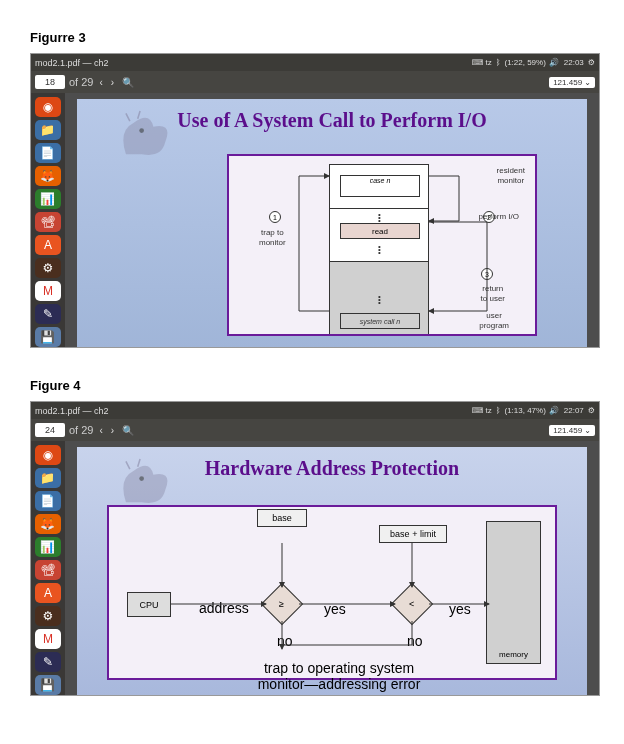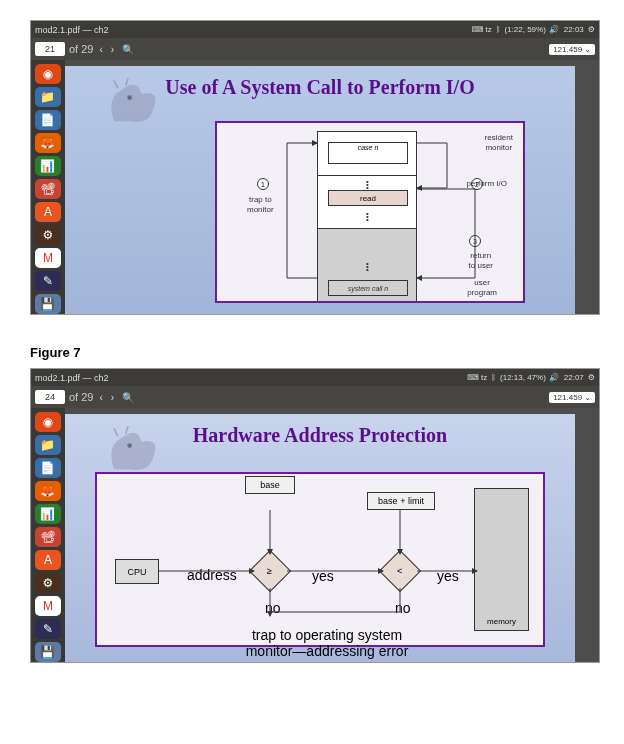--- a/index.html
+++ b/index.html
@@ -10,21 +10,21 @@
   .topbar { height: 17px; background: #3c3b37; color: #ddd; font-size: 9px; display: flex; align-items: center; padding: 0 4px; }
   .topbar .title { flex: 1; }
   .topbar .status { display:flex; align-items:center; gap:4px; font-size:8px; }
   .toolbar { height: 22px; background: #464541; display: flex; align-items: center; padding: 0 4px; gap: 4px; }
   .toolbar .pnum { width: 30px; height:14px; background:#fff; border-radius:2px; font-size:9px; display:flex; align-items:center; justify-content:center; color:#333; }
   .toolbar .ptxt { color:#ccc; font-size:11px; }
   .toolbar .nav { color:#ddd; font-size:10px; cursor:pointer; padding:0 2px; }
   .toolbar .zoom { margin-left:auto; background:#fff; border-radius:2px; font-size:8px; padding:1px 4px; color:#333; }
   .sidebar { position:absolute; left:0; top:39px; bottom:0; width:34px; background:#3a3836; display:flex; flex-direction:column; align-items:center; padding-top:4px; gap:3px; }
   .launcher-ico { width:26px; height:26px; border-radius:5px; display:flex; align-items:center; justify-content:center; font-size:12px; color:#fff; }
-  .content { position:absolute; left:34px; top:39px; right:0; bottom:0; background:#4d4d4d; overflow:hidden; display:flex; justify-content:flex-start; padding-top:6px;}
+  .content { position:absolute; left:34px; top:39px; right:0; bottom:0; background:#4d4d4d; overflow:hidden; display:flex; justify-content:center; padding-top:6px;}
   .slide { width:510px; height:250px; background:linear-gradient(#b8c9e8,#a0b5d8); position:relative; }
   .slide.s2 { background:linear-gradient(#c8d3ec,#a8b8dc); }
   .slide-title { text-align:center; color:#5b0e8b; font-weight:bold; font-size:20px; padding-top:10px; font-family:"Times New Roman",serif; }
   .daemon { position:absolute; left:30px; top:8px; width:85px; height:55px; opacity:0.6; }
   
   .diag1 { position:absolute; left:150px; top:55px; width:310px; height:182px; border:2px solid #6a1b9a; background:#f4f0f8; overflow:hidden;}
   .diag1 .col { position:absolute; left:100px; top:8px; width:100px; height:190px; border:1px solid #333; background:#fff;}
   .diag1 .sec1 { position:absolute; top:0; left:0; right:0; height:44px; border-bottom:1px solid #333;}
   .diag1 .casebox { position:absolute; left:10px; top:10px; width:80px; height:22px; border:1px solid #333; background:#fff; font-size:7px; display:flex; align-items:flex-start; justify-content:center; padding-top:1px; font-style:italic;}
   .diag1 .readbox { position:absolute; left:10px; top:58px; width:80px; height:16px; border:1px solid #333; background:#e8d5d0; font-size:8px; display:flex; align-items:center; justify-content:center;}
@@ -42,37 +42,38 @@
   .diag2 .diam { position:absolute; width:30px; height:30px; border:1px solid #333; background:#e8dcd5; transform:rotate(45deg); }
   .diag2 .diamt { position:absolute; font-size:9px; }
   .diag2 .mem { position:absolute; right:14px; top:14px; width:55px; bottom:14px; border:1px solid #333; background:#d0d0d0; display:flex; align-items:flex-end; justify-content:center; font-size:8px; padding-bottom:4px;}
   .diag2 .tlabel { position:absolute; font-size:14px; text-align:center;margin-top:8px;}
   .diag2 svg { position:absolute; left:0; top:0; width:100%; height:100%; pointer-events:none;}
 </style>
 </head>
 <body>
 
 <div class="page">
+  <div class="fig-label">Figurre 3</div>
 
   <div class="screenshot">
 
     <div class="topbar">
       <span class="title">mod2.1.pdf — ch2</span>
       <span class="status">
         <span>⌨ tz</span>
         <span>ᛒ</span>
         <span>(1:22, 59%)</span>
         <span>🔊</span>
         <span>22:03</span>
         <span>⚙</span>
       </span>
     </div>
 
     <div class="toolbar">
-      <div class="pnum">21</div>
+      <div class="pnum">18</div>
       <div class="ptxt">of 29</div>
       <div class="nav">‹</div>
       <div class="nav">›</div>
       <div class="nav">🔍</div>
       <div class="zoom">121.459 ⌄</div>
     </div>
 
     <div class="sidebar">
       <div class="launcher-ico" style="background:#dd4814">◉</div>
       <div class="launcher-ico" style="background:#3b6ea5">📁</div>
@@ -127,29 +128,29 @@
               </defs>
             <path d="M100,155 L70,155 L70,20 L100,20" stroke="#333" fill="none" stroke-width="1" marker-end="url(#ah1)"></path>
             <path d="M200,20 L230,20 L230,65 L200,65" stroke="#333" fill="none" stroke-width="1" marker-end="url(#ah1)"></path>
             <path d="M200,66 L258,66 L258,155 L200,155" stroke="#333" fill="none" stroke-width="1" marker-end="url(#ah1)"></path>
           </svg>
         </div>
       </div>
     </div>
   </div>
 
-  <div class="fig-label">Figure 7</div>
+  <div class="fig-label">Figure 4</div>
 
   <div class="screenshot">
     <div class="topbar">
       <span class="title">mod2.1.pdf — ch2</span>
       <span class="status">
         <span>⌨ tz</span>
         <span>ᛒ</span>
-        <span>(12:13, 47%)</span>
+        <span>(1:13, 47%)</span>
         <span>🔊</span>
         <span>22:07</span>
         <span>⚙</span>
       </span>
     </div>
     <div class="toolbar">
       <div class="pnum">24</div>
       <div class="ptxt">of 29</div>
       <div class="nav">‹</div>
       <div class="nav">›</div>

